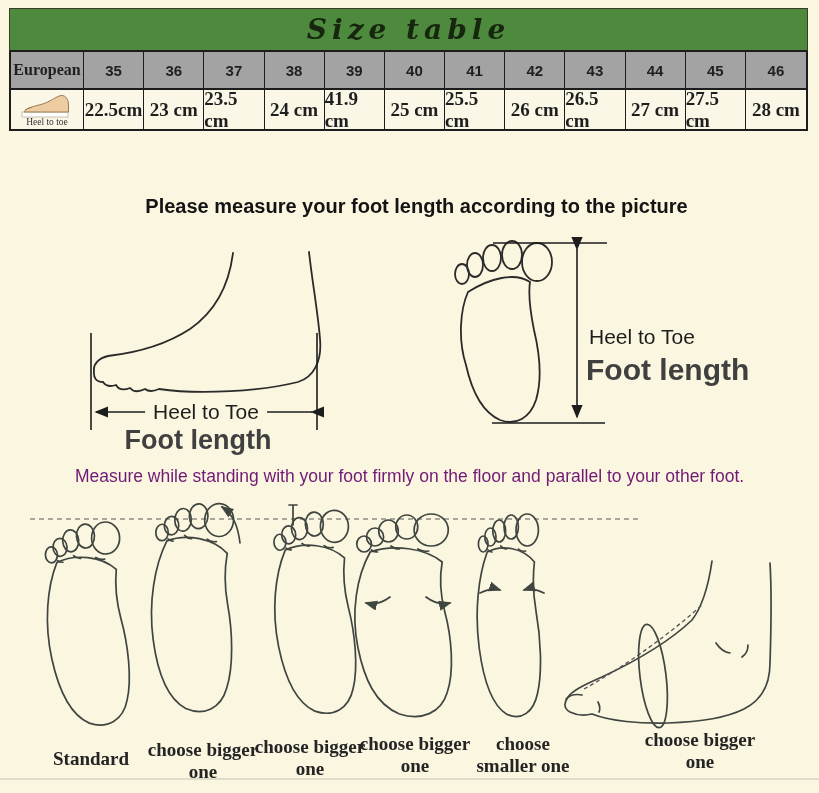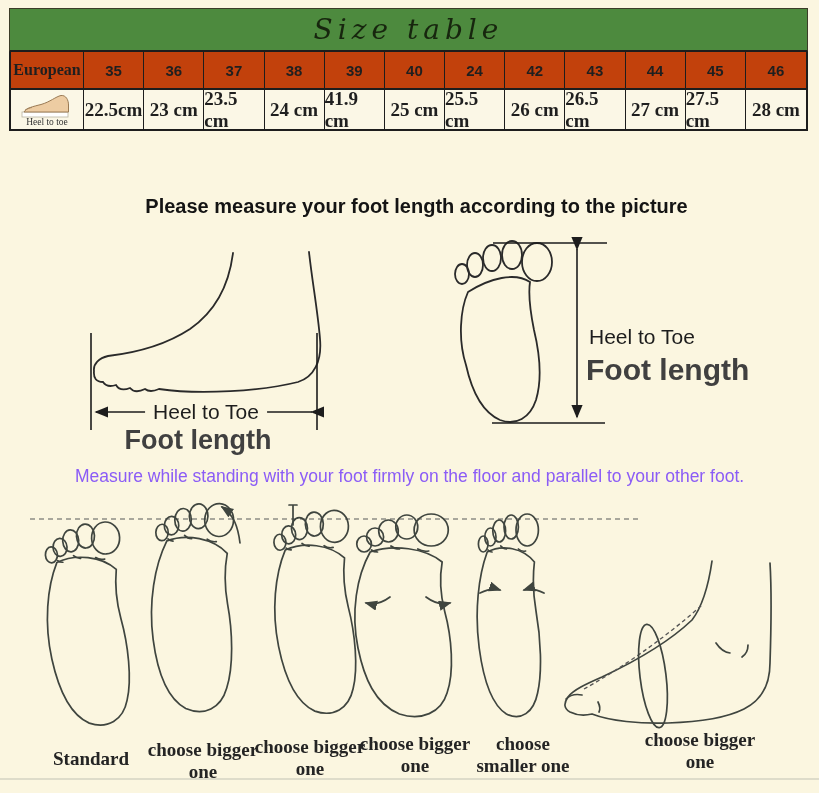--- a/index.html
+++ b/index.html
@@ -3,42 +3,42 @@
 <meta charset="utf-8">
 <style>
   html,body{margin:0;padding:0;}
   .canvas{position:relative;width:819px;height:793px;background:#fbf6e0;
           font-family:"Liberation Sans",sans-serif;overflow:hidden;}
 
   
   .table-wrap{position:absolute;left:9px;top:8px;width:799px;}
   .title-bar{height:44px;background:#4d8a3e;border:1px solid #3c3c28;border-bottom:2px solid #1d1d1d;
              display:flex;align-items:center;justify-content:center;box-sizing:border-box;}
-  .title-bar span{font-family:"DejaVu Serif",serif;font-style:italic;font-weight:400;
+  .title-bar span{font-family:"DejaVu Serif",serif;font-style:italic;font-weight:700;
                   font-size:28px;letter-spacing:5px;color:#17260e;}
   .trow{display:grid;grid-template-columns:73px repeat(12,1fr);
         border-left:2px solid #1d1d1d;border-right:2px solid #1d1d1d;box-sizing:border-box;}
   .cell{border-right:1px solid #1d1d1d;border-bottom:2px solid #1d1d1d;
         display:flex;align-items:center;justify-content:center;
         font-weight:bold;font-size:15px;color:#1f1f1f;box-sizing:border-box;}
   .cell:last-child{border-right:none;}
   .us-row .cell{height:38px;background-color:#f6d18c;
         background-image:radial-gradient(rgba(255,255,255,.5) 1px, rgba(255,255,255,0) 1.4px);
         background-size:6px 6px;}
-  .eu-row .cell{height:38px;background:#c2410c;}
+  .eu-row .cell{height:38px;background:#a3a3a3;}
   .cm-row .cell{height:41px;background:#fbf7e6;font-size:19px;font-family:Liberation Serif, serif;}
   .cell.rowlabel{font-family:"Liberation Serif",serif;font-size:16px;}
   .cm-row .rowlabel{flex-direction:column;justify-content:flex-end;padding-bottom:2px;font-weight:normal;}
   .mini-foot-label{font-family:"Liberation Serif",serif;font-size:9.5px;color:#333;line-height:1;}
 
   
   .heading{position:absolute;top:195px;left:0;width:100%;text-align:center;
            font-size:20px;font-weight:bold;color:#141414;margin-left:7px;}
   .instruction{position:absolute;top:466px;left:0;width:100%;text-align:center;
-           font-size:17.5px;color:#8b5cf6;}
+           font-size:17.5px;color:#701a75;}
 
   
   .ovl{position:absolute;white-space:nowrap;}
   .h2t{font-size:21px;color:#1d1d1d;}
   .flen{font-weight:bold;color:#404040;}
   .ovl.center{transform:translateX(-50%);}
   .lbl-h2t-left{left:206px;top:400px;background:#fbf6e0;padding:0 8px;}
   .lbl-fl-left{left:198px;top:425px;font-size:27px;}
   .lbl-h2t-right{left:589px;top:325px;}
   .lbl-fl-right{left:586px;top:353px;font-size:30px;}
@@ -69,21 +69,21 @@
       <span>Size table</span>
     </div>
     <div class="trow eu-row">
       <div class="cell rowlabel">European</div>
     <div class="cell">35</div>
         <div class="cell">36</div>
         <div class="cell">37</div>
         <div class="cell">38</div>
         <div class="cell">39</div>
         <div class="cell">40</div>
-        <div class="cell">24</div>
+        <div class="cell">41</div>
         <div class="cell">42</div>
         <div class="cell">43</div>
         <div class="cell">44</div>
         <div class="cell">45</div>
         <div class="cell">46</div>
       </div>
     <div class="trow cm-row">
       <div class="cell rowlabel">
         <svg width="54" height="25" viewBox="0 0 54 25" style="position:static">
           <rect x="2" y="19" width="46" height="5" fill="#ffffff" stroke="#b9b3a0" stroke-width="0.8"></rect>

